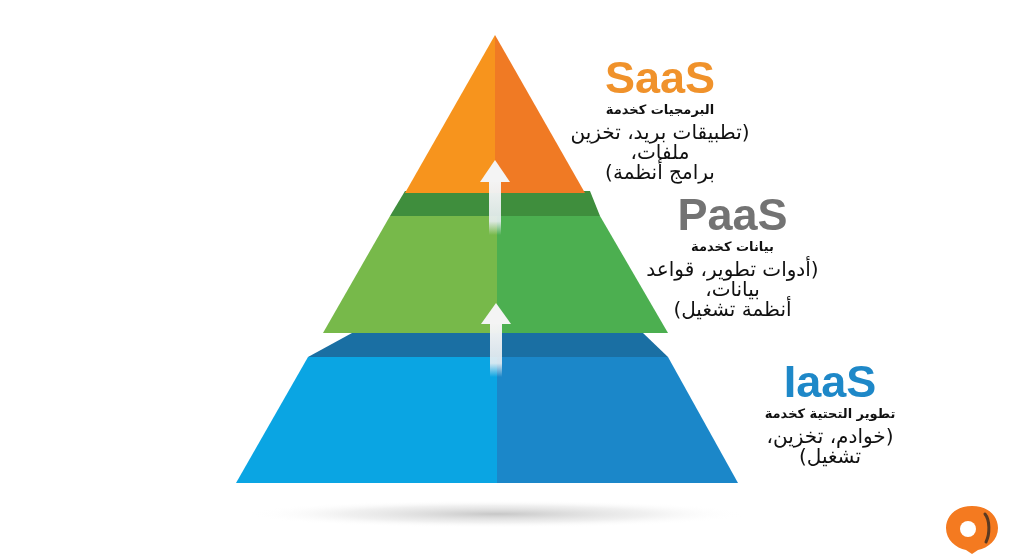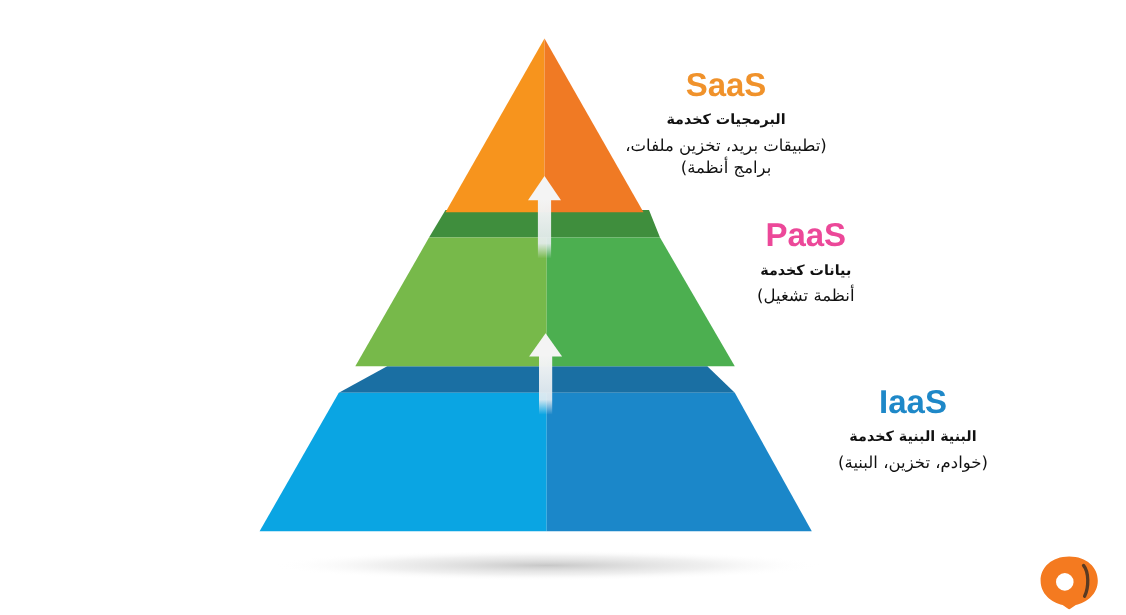--- a/index.html
+++ b/index.html
@@ -13,40 +13,40 @@
     .label-block {
       position: absolute;
       text-align: center;
       direction: rtl;
       color: #111;
     }
     .label-block .title {
       direction: ltr;
       font-family: "Liberation Sans", sans-serif;
       font-weight: bold;
-      font-size: 30px;
+      font-size: 45px;
       line-height: 40px;
       display: block;
     }
     .label-block .subtitle {
       font-family: "DejaVu Sans", sans-serif;
       font-weight: bold;
       font-size: 13px;
       line-height: 24px;
       display: block;
     }
     .label-block .desc {
       font-family: "DejaVu Sans", sans-serif;
-      font-size: 15px;
+      font-size: 20px;
       line-height: 20px;
       display: block;
     }
     #saas-label { left: 565px; top: 58px; width: 190px; }
     #paas-label { left: 640px; top: 195px; width: 185px; }
-    #iaas-label { left: 740px; top: 346px; width: 180px; }
+    #iaas-label { left: 740px; top: 362px; width: 180px; }
     #logo {
       position: absolute; left: 942px; top: 504px; width: 60px; height: 50px;
     }
   </style>
 </head>
 <body>
 
 <div id="stage">
   <svg width="1024" height="559" viewBox="0 0 1024 559" xmlns="http://www.w3.org/2000/svg">
     <defs>
@@ -94,30 +94,31 @@
   
   <div class="label-block" id="saas-label">
     <span class="title" style="color:#F0922B">SaaS</span>
     <span class="subtitle">البرمجيات كخدمة</span>
     <span class="desc">(تطبيقات بريد، تخزين ملفات،</span>
     <span class="desc">برامج أنظمة)</span>
   </div>
 
   
   <div class="label-block" id="paas-label">
-    <span class="title" style="color:#ec4899">PaaS</span>
+    <span class="title" style="color:#737373">PaaS</span>
     <span class="subtitle">بيانات كخدمة</span>
+    <span class="desc">(أدوات تطوير، قواعد بيانات،</span>
     <span class="desc">أنظمة تشغيل)</span>
   </div>
 
   
   <div class="label-block" id="iaas-label">
     <span class="title" style="color:#1E88C8">IaaS</span>
-    <span class="subtitle">البنية البنية كخدمة</span>
-    <span class="desc">(خوادم، تخزين، البنية)</span>
+    <span class="subtitle">تطوير التحتية كخدمة</span>
+    <span class="desc">(خوادم، تخزين، تشغيل)</span>
   </div>
 
   
   <div id="logo">
     <svg width="60" height="50" viewBox="0 0 60 50" xmlns="http://www.w3.org/2000/svg">
       <path d="M30 2 C46 2 56 12 56 24 C56 36 46 44 36 46 L30 50 L24 46 C14 44 4 36 4 24 C4 12 14 2 30 2 Z" fill="#F47A20"></path>
       <circle cx="26" cy="25" r="8" fill="#ffffff"></circle>
       <path d="M43 10 C48 16 48 30 44 38" stroke="#5a3a22" stroke-width="3" fill="none" stroke-linecap="round"></path>
     </svg>
   </div>

